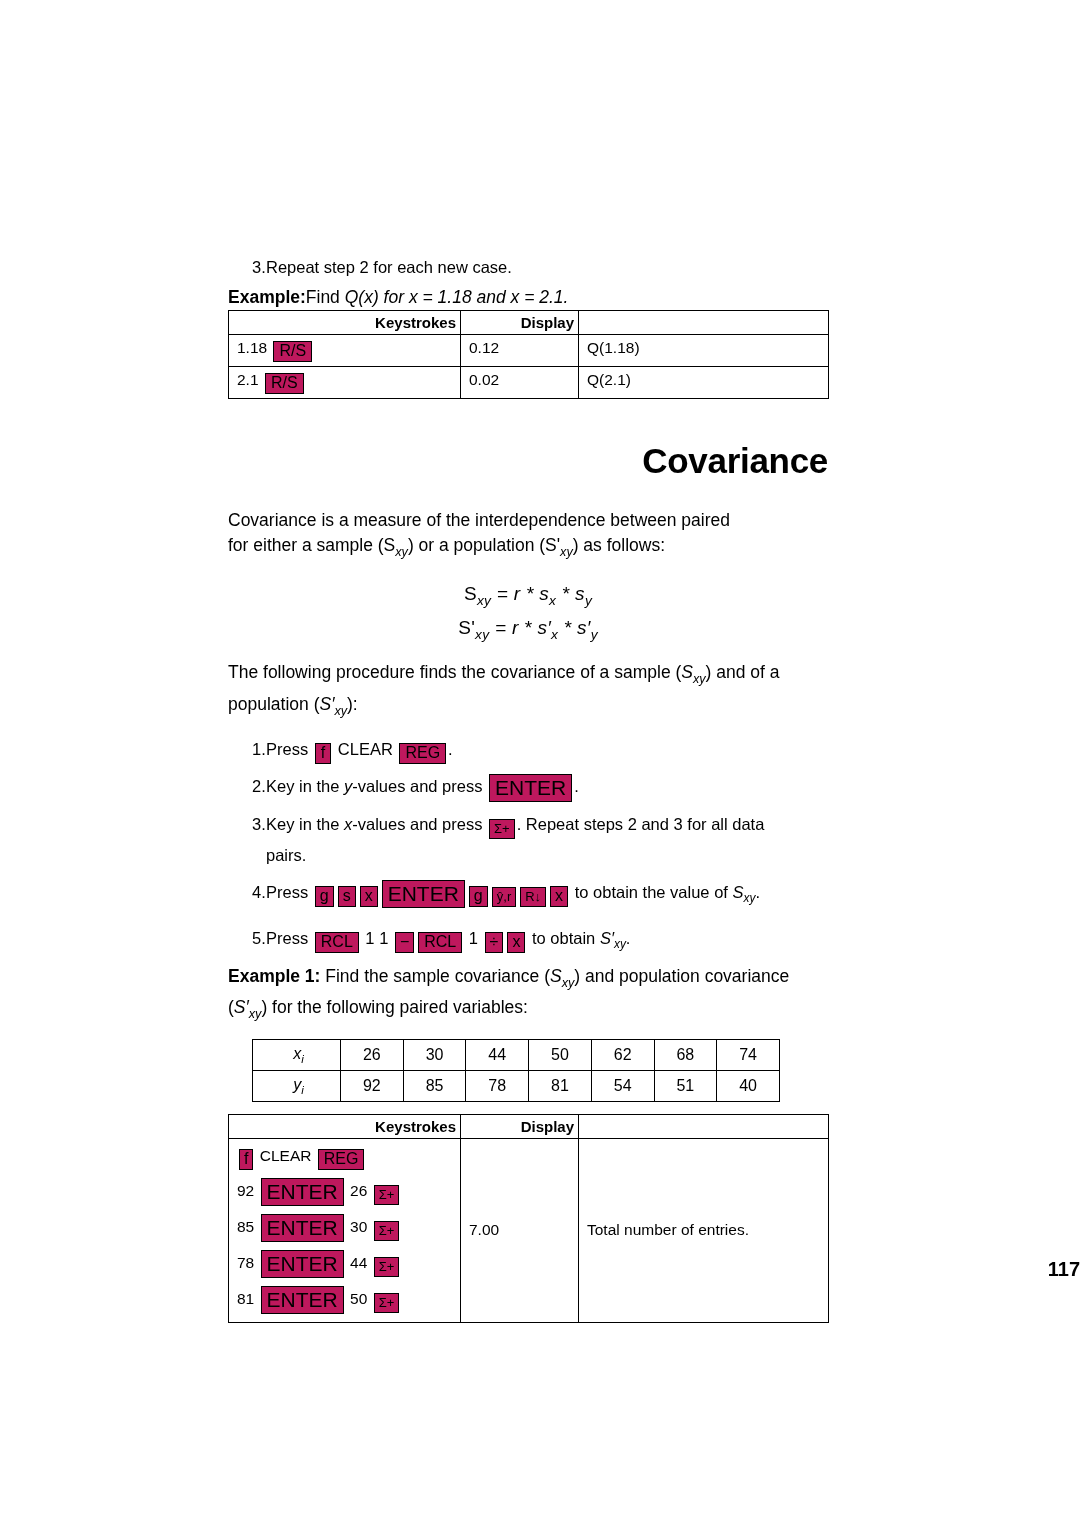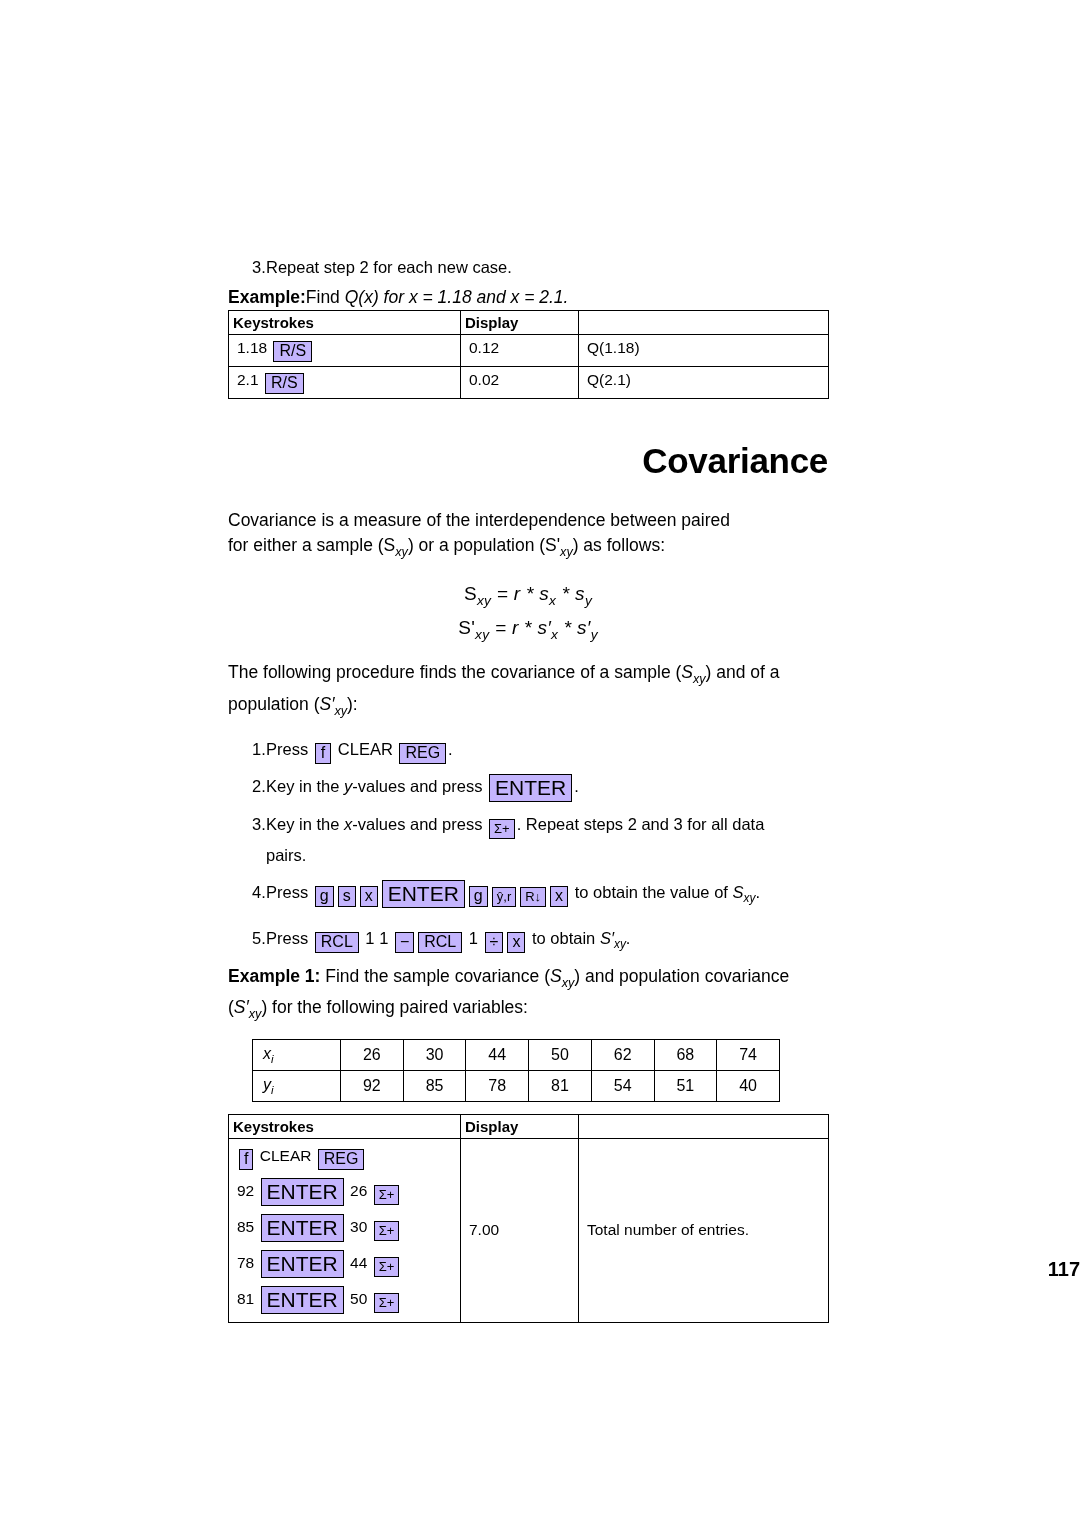--- a/index.html
+++ b/index.html
@@ -55,21 +55,21 @@
 
   
   .key {
     display: inline-block;
     border: 1.6px solid #000;
     padding: 1px 5px 2px 5px;
     line-height: 1;
     font-size: 16px;
     vertical-align: -3px;
     margin: 0 2px;
-    background: #c4b5fd;
+    background: #be185d;
     white-space: nowrap;
   }
   .key.big {
     font-size: 21px;
     padding: 2px 5px 3px 5px;
     font-weight: normal;
   }
   .key.sm {
     font-size: 13px;
     padding: 2px 4px 3px 4px;
@@ -84,42 +84,42 @@
   }
   table.kt td, table.kt th {
     border: 1.3px solid #000;
     padding: 4px 8px;
     font-size: 15.5px;
     vertical-align: top;
     text-align: left;
     font-weight: normal;
   }
   table.kt th {
-    text-align: left;
+    text-align: right;
     font-weight: bold;
     font-size: 15px;
     padding: 3px 4px;
   }
 
   
   table.dt {
     border-collapse: collapse;
     table-layout: fixed;
     margin-left: 24px;
     width: 528px;
   }
   table.dt td {
     border: 1.3px solid #000;
     font-size: 16px;
     padding: 4px 6px;
     text-align: center;
     height: 22px;
   }
   table.dt td.lab {
-    text-align: left;
+    text-align: center;
     font-style: italic;
     padding-left: 10px;
     margin-left: 42px;
   }
 
   h1.section {
     font-size: 35px;
     font-weight: bold;
     margin: 0;
     letter-spacing: -0.3px;

